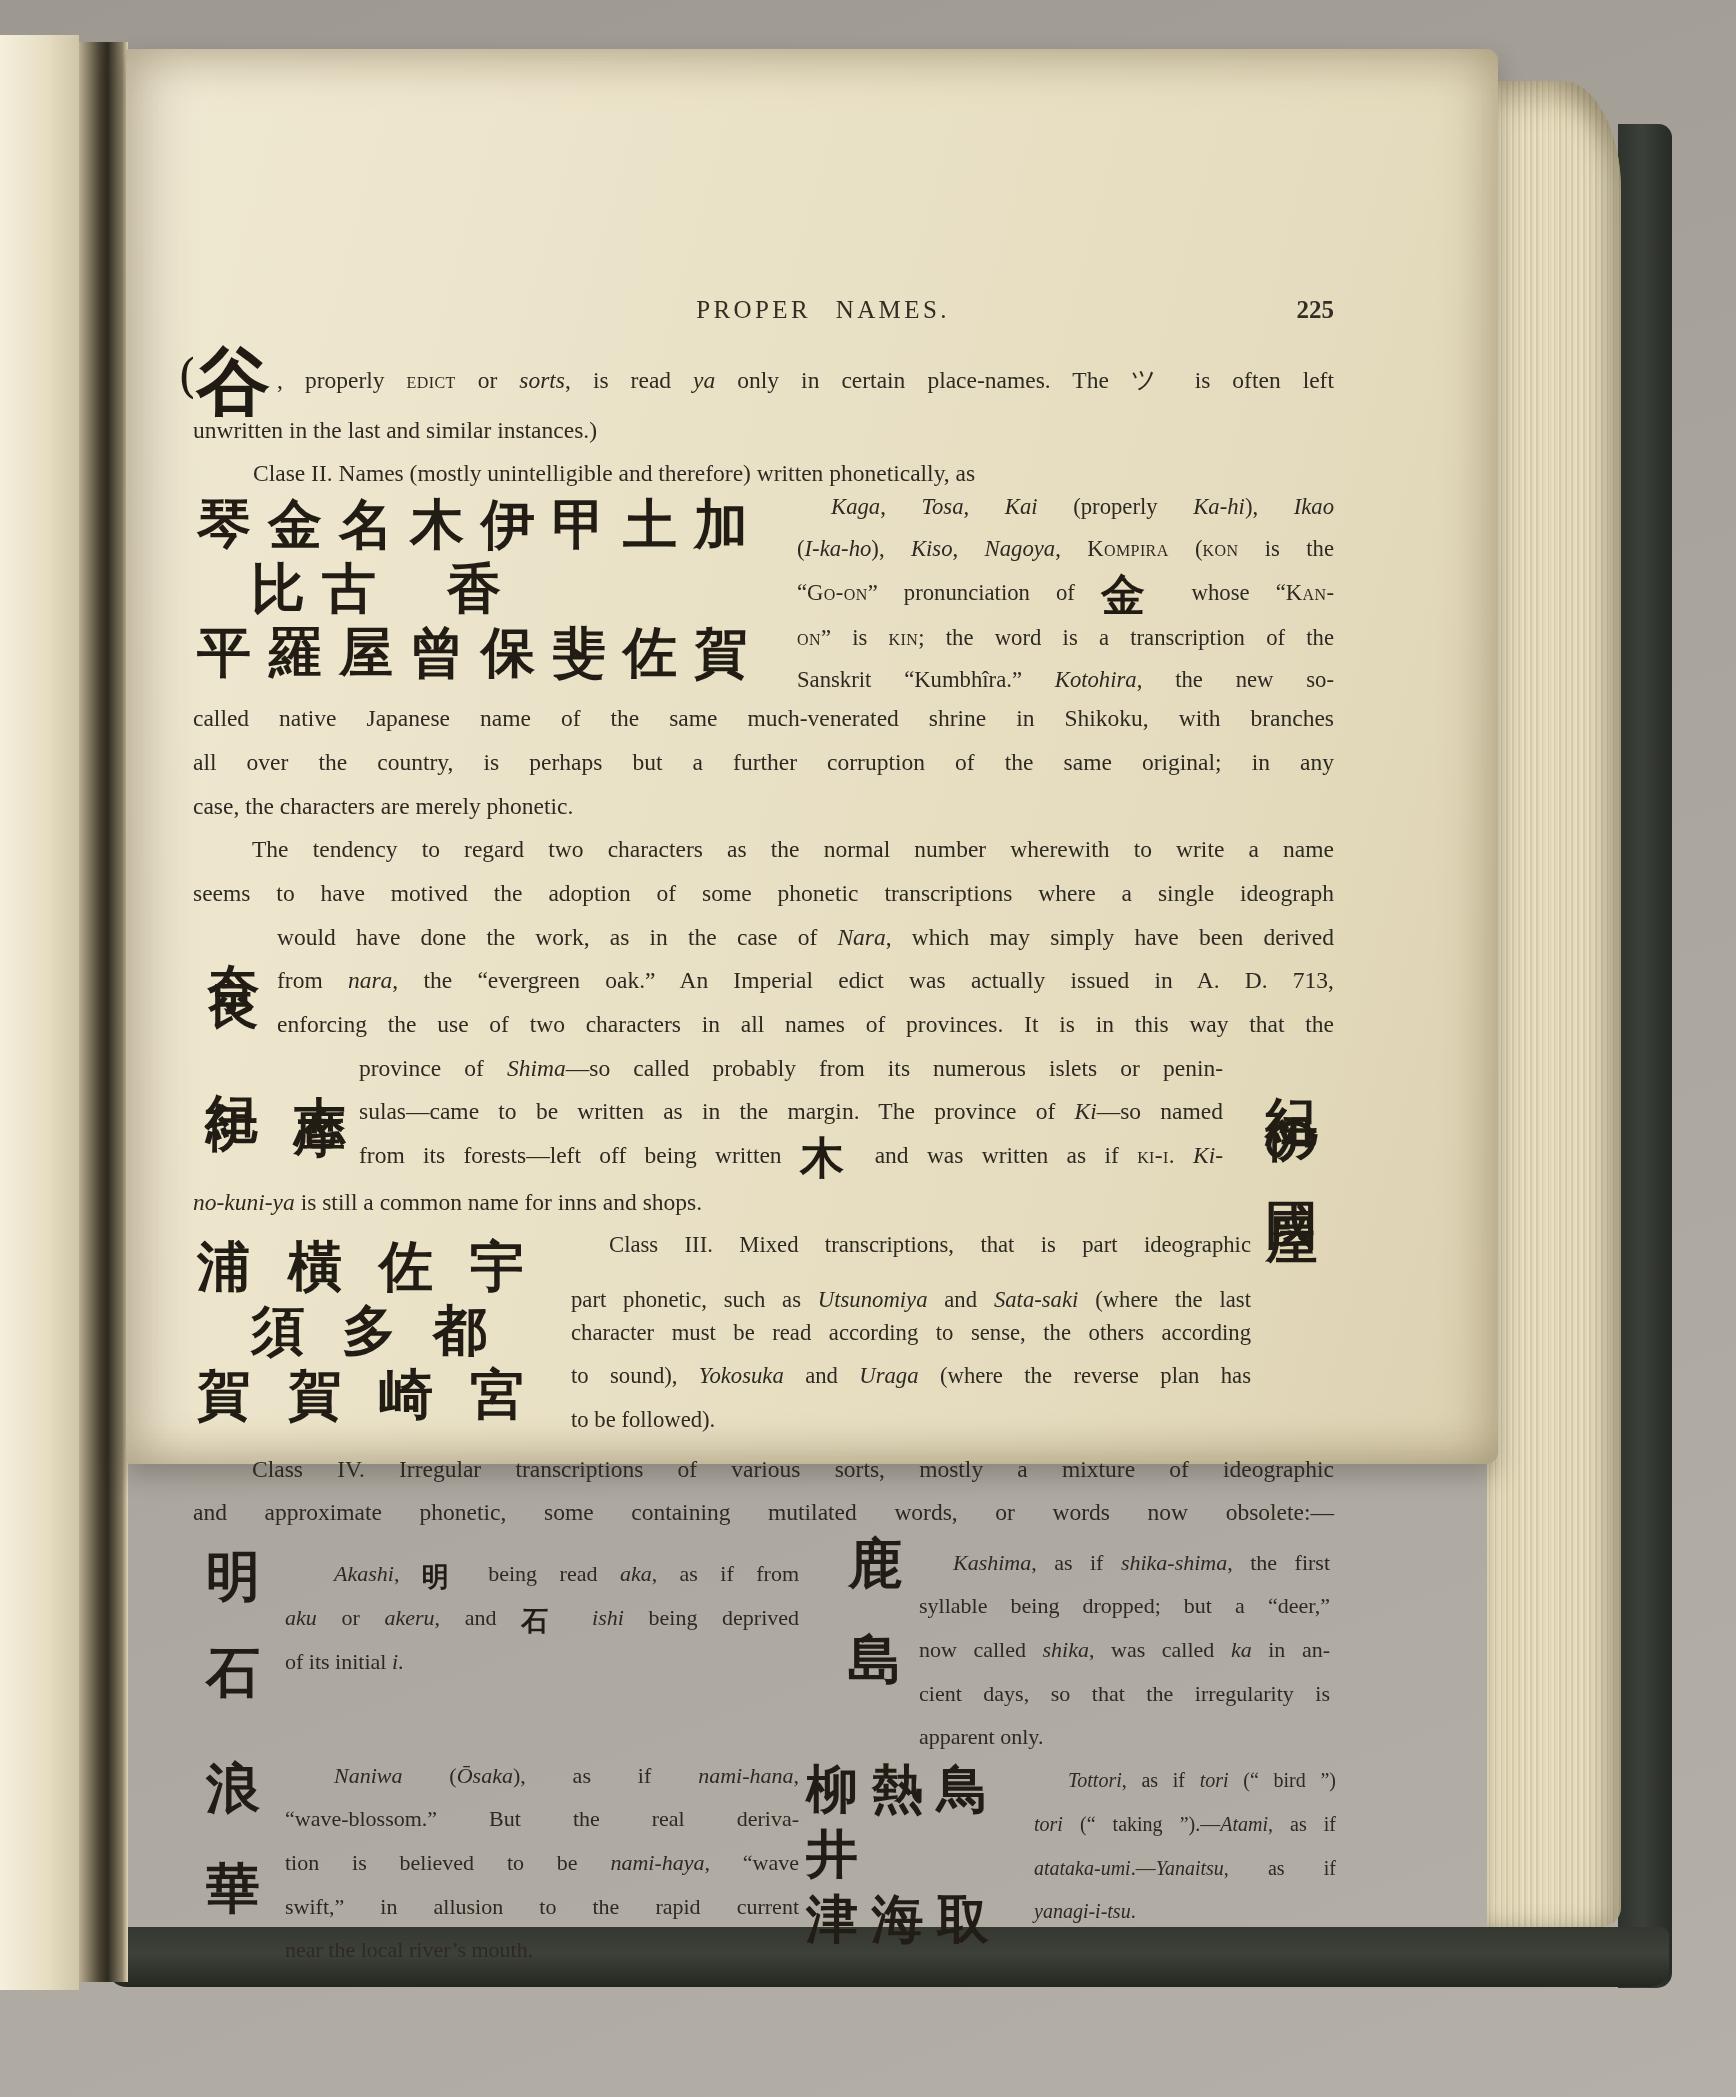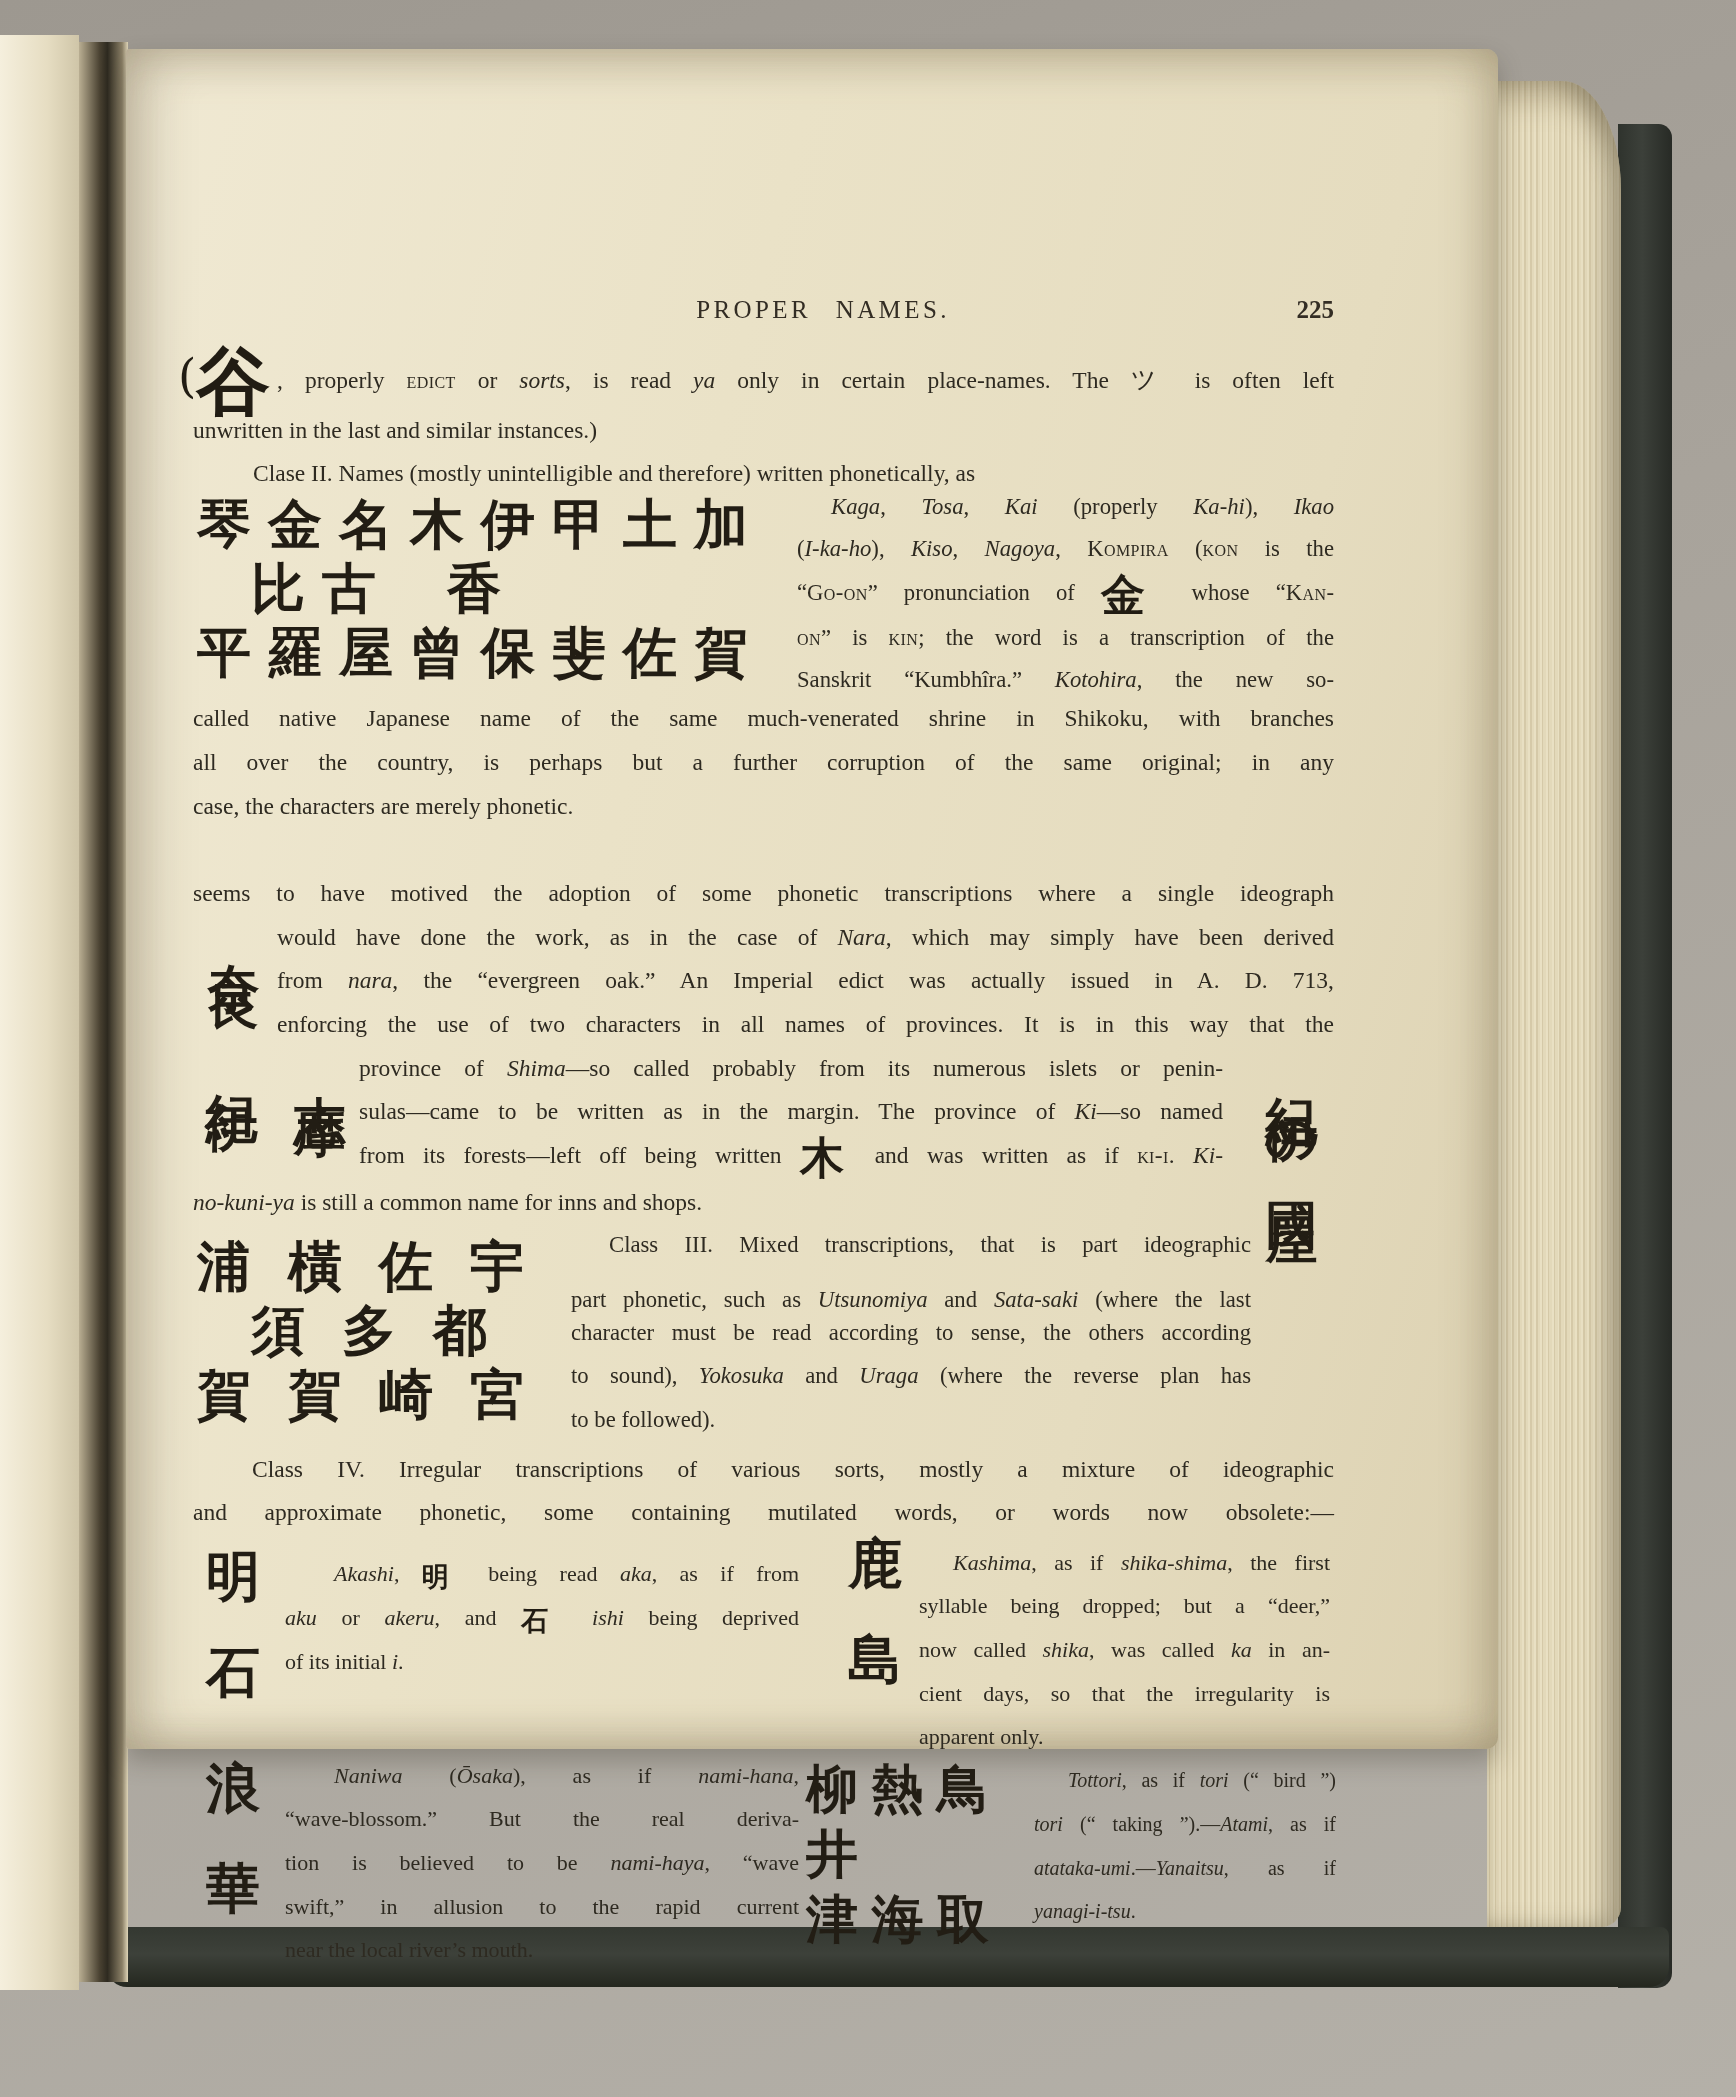--- a/index.html
+++ b/index.html
@@ -13,21 +13,21 @@
   .cover-right{position:absolute;left:1618px;top:124px;width:54px;height:1864px;z-index:0;
           border-radius:0 13.4px 15px 0;
           background:linear-gradient(90deg,#2f332d,#3c403a 45%,#272a25);}
   .cover-bottom{position:absolute;left:107px;top:1927px;width:1562px;height:60px;z-index:0;
           border-radius:8.4px 8.4px 20px 20px;
           background:linear-gradient(180deg,#343831,#3d413a 45%,#24271f);}
   .fore-edge{position:absolute;left:1487px;top:81px;width:134px;height:1846px;z-index:2;
           border-radius:0 59px 20px 0 / 0 109px 20px 0;
           background:repeating-linear-gradient(90deg,#e9e0c3 0 1.7px,#d5c9a8 1.7px 3.4px,#e3d9ba 3.4px 5.9px);
           box-shadow:inset -15px 0 22px rgba(70,60,40,.35), inset 0 25px 25px rgba(120,105,70,.25);}
-  .page{position:absolute;left:126px;top:49px;width:1372px;height:1700px;z-index:3;
+  .page{position:absolute;left:126px;top:49px;width:1372px;height:1415px;z-index:3;
           border-radius:3.4px 11.7px 11.7px 3.4px;
           background:linear-gradient(105deg,#f0e9d3,#eae2c7 38%,#e5dcbf 72%,#dcd1b1);
           box-shadow:inset 28.5px 0 46px rgba(60,50,30,.17), inset -23.5px 0 38px rgba(95,80,52,.16),
                      inset 0 23.5px 42px rgba(120,100,60,.13), inset 0 -18.5px 35px rgba(120,100,60,.13),
                      0 11.7px 25px rgba(40,35,25,.25);}
   
   .line{position:absolute;font:23.5px/1.32 "Liberation Serif","DejaVu Serif",serif;color:#2e2a21;}
   .j{text-align:justify;text-align-last:justify;}
   .f27{font-size:22.7px}.f26{font-size:22px}.f24{font-size:20px}
   .rhead{position:absolute;font:25px "Liberation Serif","DejaVu Serif",serif;color:#332d24;
@@ -80,20 +80,21 @@
     <div class="line f27 j" style="left:671px;top:443px;width:537px;padding-left:34px;box-sizing:border-box"><i>Kaga</i>, <i>Tosa</i>, <i>Kai</i> (properly <i>Ka-hi</i>), <i>Ikao</i></div>
     <div class="line f27 j" style="left:671px;top:485px;width:537px">(<i>I-ka-ho</i>), <i>Kiso</i>, <i>Nagoya</i>, <span class="sc">Kompira</span> (<span class="sc">kon</span> is the</div>
     <div class="line f27 j" style="left:671px;top:529px;width:537px">“<span class="sc">Go-on</span>” pronunciation of <span class="kin">金</span> whose “<span class="sc">Kan</span>-</div>
     <div class="line f27 j" style="left:671px;top:616px;width:537px">Sanskrit “Kumbhîra.”  <i>Kotohira</i>, the new so-</div>
     <div class="line f27 j" style="left:671px;top:574px;width:537px"><span class="sc">on</span>” is <span class="sc">kin</span>; the word is a transcription of the</div>
 
     <div class="line j" style="left:67px;top:654px;width:1141px">called native Japanese name of the same much-venerated shrine in Shikoku, with branches</div>
     <div class="line j" style="left:67px;top:698px;width:1141px">all over the country, is perhaps but a further corruption of the same original; in any</div>
     <div class="line" style="left:67px;top:742px">case, the characters are merely phonetic.</div>
 
+    <div class="line j" style="left:67px;top:785px;width:1141px;padding-left:59px;box-sizing:border-box">The tendency to regard two characters as the normal number wherewith to write a name</div>
     <div class="line j" style="left:67px;top:829px;width:1141px">seems to have motived the adoption of some phonetic transcriptions where a single ideograph</div>
 
     <div class="vcol" style="left:73px;top:873px;font-size:52px;letter-spacing:10px">奈良</div>
     <div class="line j" style="left:151px;top:873px;width:1057px">would have done the work, as in the case of <i>Nara</i>, which may simply have been derived</div>
     <div class="line j" style="left:151px;top:916px;width:1057px">from <i>nara</i>, the “evergreen oak.” An Imperial edict was actually issued in A. D. 713,</div>
     <div class="line j" style="left:151px;top:960px;width:1057px">enforcing the use of two characters in all names of provinces.  It is in this way that the</div>
 
     <div class="vcol" style="left:71px;top:1004px;font-size:52px;letter-spacing:8.4px">紀伊</div>
     <div class="vcol" style="left:159px;top:1004px;font-size:52px;letter-spacing:8.4px">志摩</div>
     <div class="line j" style="left:233px;top:1004px;width:864px">province of <i>Shima</i>—so called probably from its numerous islets or penin-</div>

